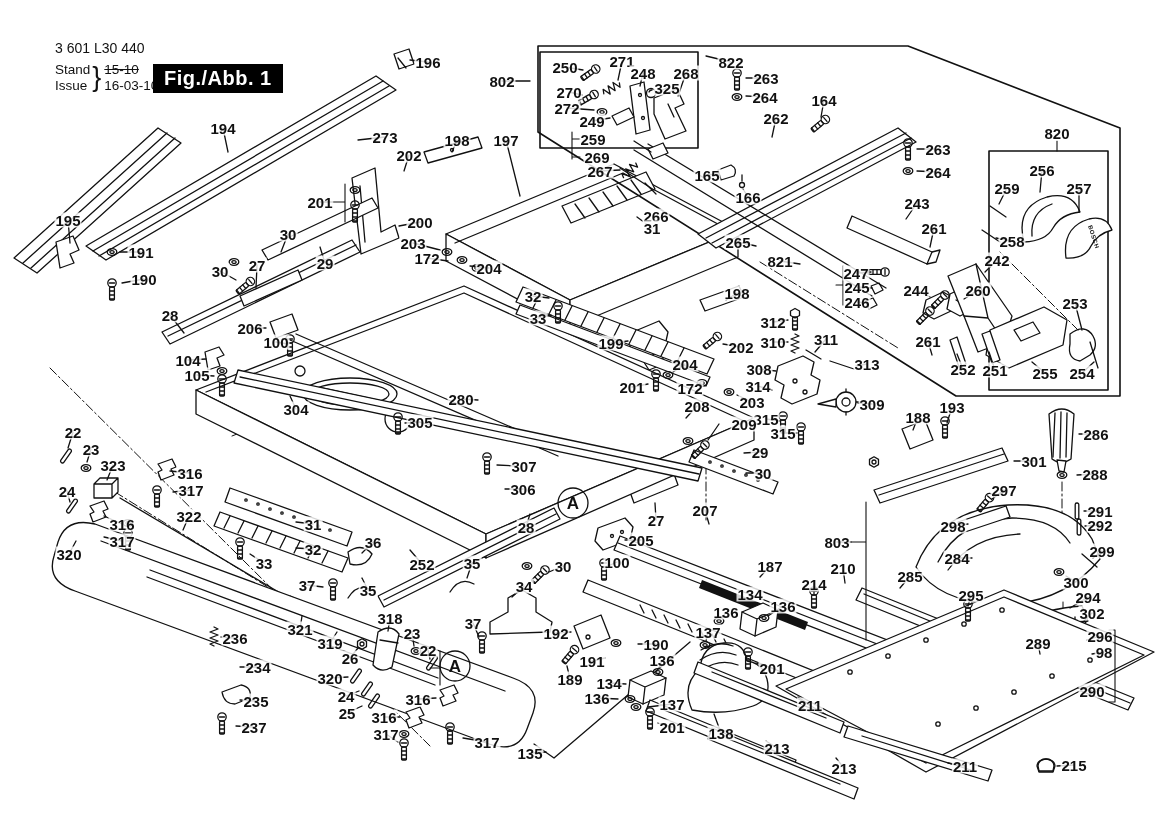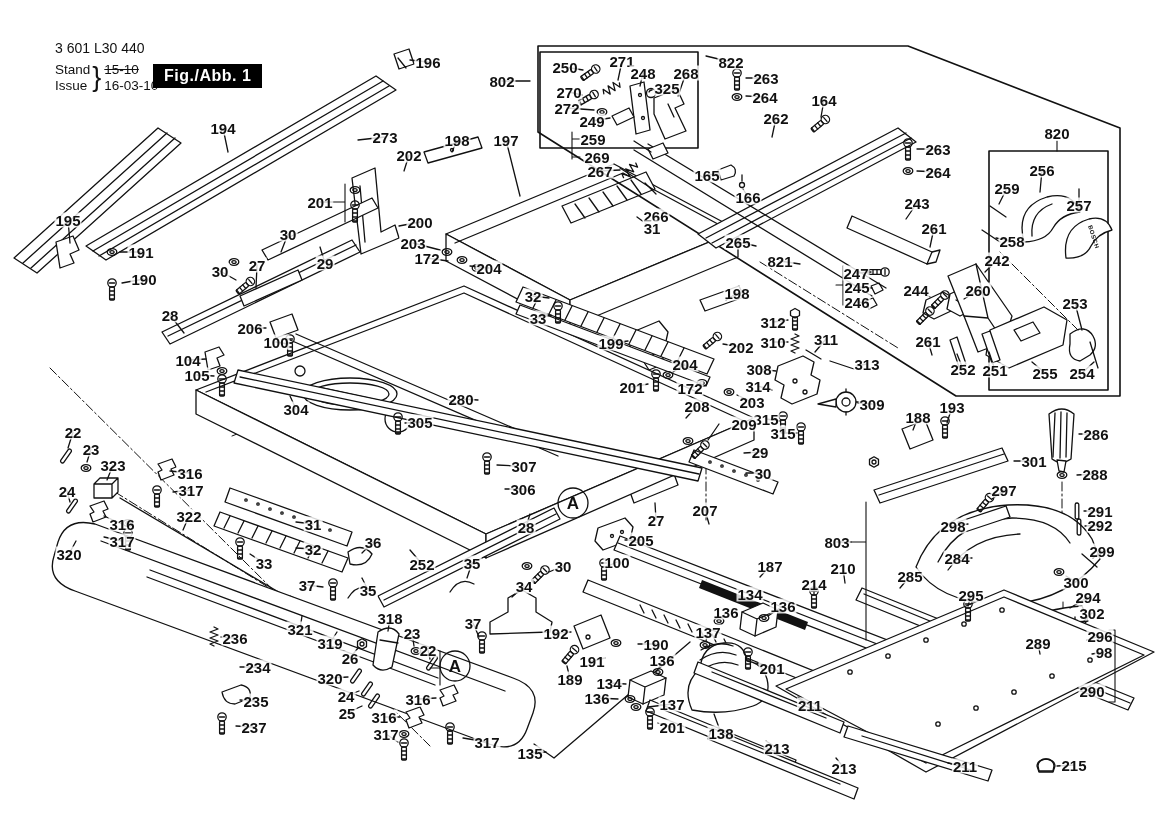--- a/index.html
+++ b/index.html
@@ -15,21 +15,21 @@
   .art .lead{stroke-width:1.1}
   .labels{position:absolute;left:0;top:0;width:100%;height:100%;pointer-events:none}
   .part-label{position:absolute;transform:translate(-50%,-50%);font-weight:bold;font-size:15px;
     line-height:1;white-space:nowrap;background:rgba(255,255,255,.82);padding:0 1px}
   .hdr{position:absolute;left:55px;top:40px;font-size:14px}
   .stamp{position:absolute;left:55px;top:62px;display:flex;align-items:center;font-size:13.5px}
   .stamp .col{display:flex;flex-direction:column;line-height:1.15}
   .stamp .brace{font-size:27px;font-weight:normal;margin:0 3px 0 2px}
   .struck{text-decoration:line-through}
   .figbox{position:absolute;left:153px;top:64px;background:#000;color:#fff;font-weight:bold;
-    font-size:16px;padding:3px 11px;letter-spacing:.5px}
+    font-size:20px;padding:3px 11px;letter-spacing:.5px}
   .footer{position:absolute;left:55px;top:720px;font-size:13px;line-height:1.02}
 </style>
 </head>
 <body>
 
 <div class="stage">
 
   <svg class="art" width="1166" height="824" viewBox="0 0 1166 824">
 
     <g>
@@ -938,21 +938,21 @@
       <div class="part-label" style="left: 656px; top: 194px; margin-top: 22px;">266</div>
       <div class="part-label" style="left: 652px; top: 228px;">31</div>
       <div class="part-label" style="left: 738px; top: 242px;">265</div>
       <div class="part-label" style="left: 780px; top: 261px;">821</div>
       <div class="part-label" style="left: 917px; top: 203px;">243</div>
       <div class="part-label" style="left: 934px; top: 228px;">261</div>
       <div class="part-label" style="left: 938px; top: 149px;">263</div>
       <div class="part-label" style="left: 938px; top: 172px;">264</div>
       <div class="part-label" style="left: 1057px; top: 133px;">820</div>
       <div class="part-label" style="left: 1042px; top: 170px;">256</div>
-      <div class="part-label" style="left: 1079px; top: 205px;">257</div>
+      <div class="part-label" style="left: 1079px; top: 188px;">257</div>
       <div class="part-label" style="left: 1007px; top: 188px;">259</div>
       <div class="part-label" style="left: 1012px; top: 241px;">258</div>
       <div class="part-label" style="left: 997px; top: 260px;">242</div>
       <div class="part-label" style="left: 856px; top: 273px;">247</div>
       <div class="part-label" style="left: 857px; top: 287px;">245</div>
       <div class="part-label" style="left: 857px; top: 302px;">246</div>
       <div class="part-label" style="left: 916px; top: 290px;">244</div>
       <div class="part-label" style="left: 978px; top: 290px;">260</div>
       <div class="part-label" style="left: 928px; top: 341px;">261</div>
       <div class="part-label" style="left: 1075px; top: 303px;">253</div>

